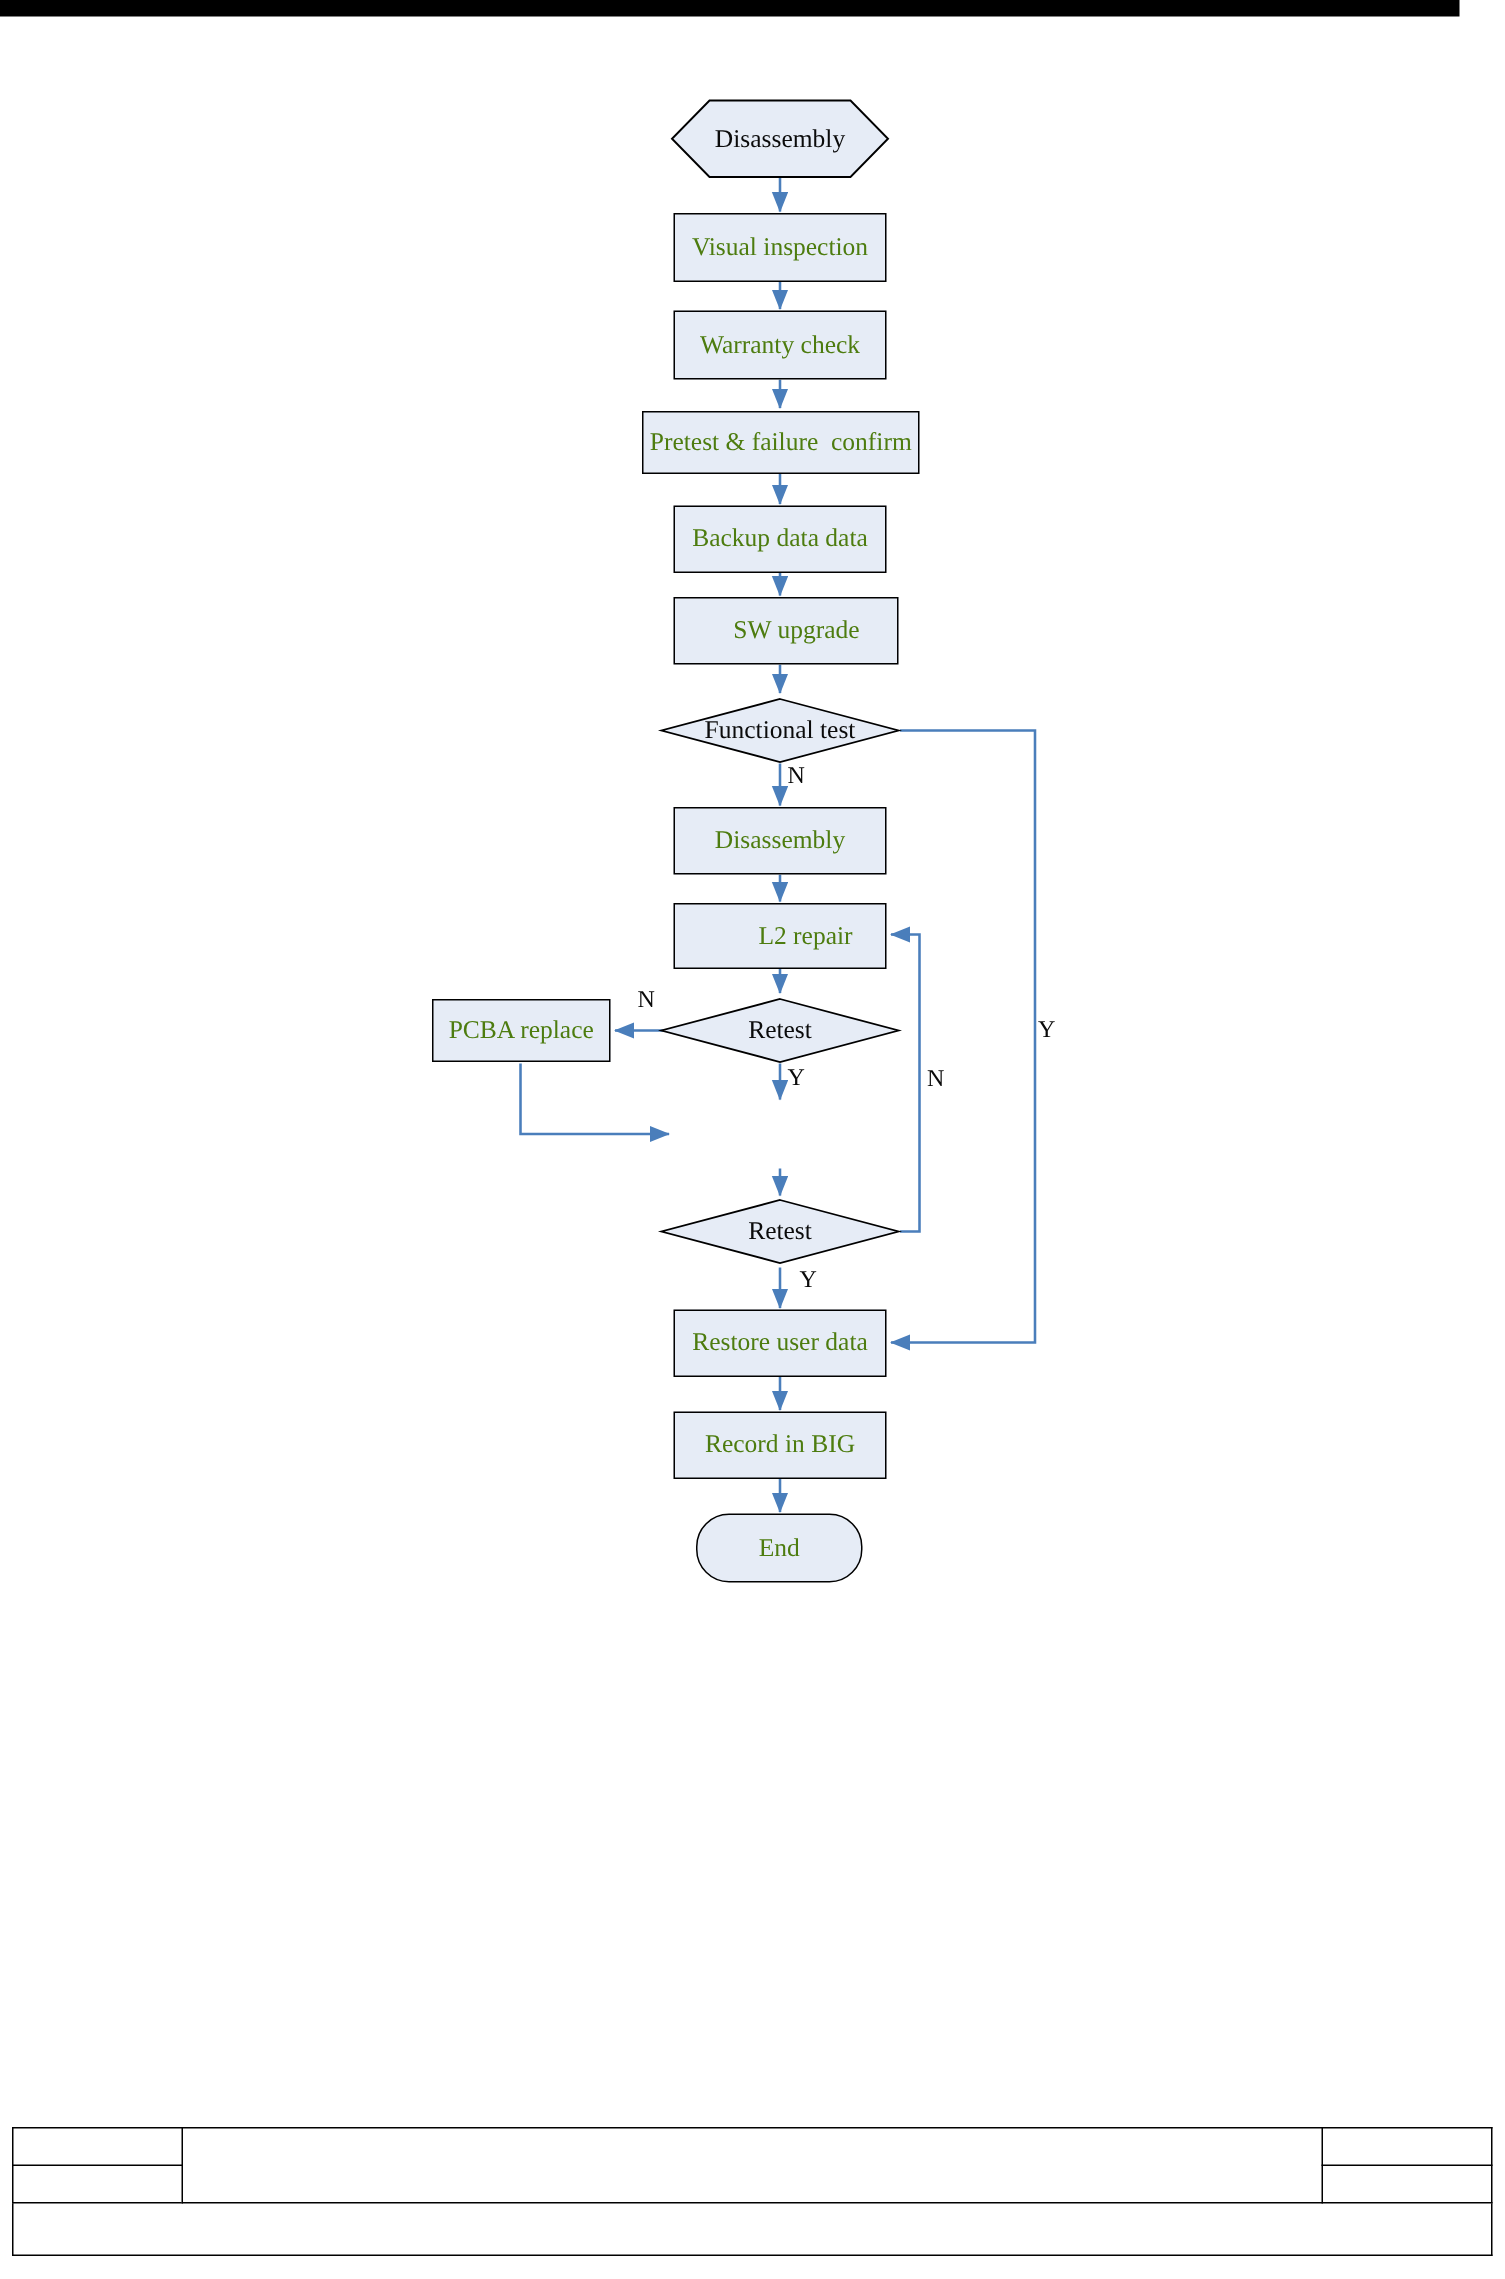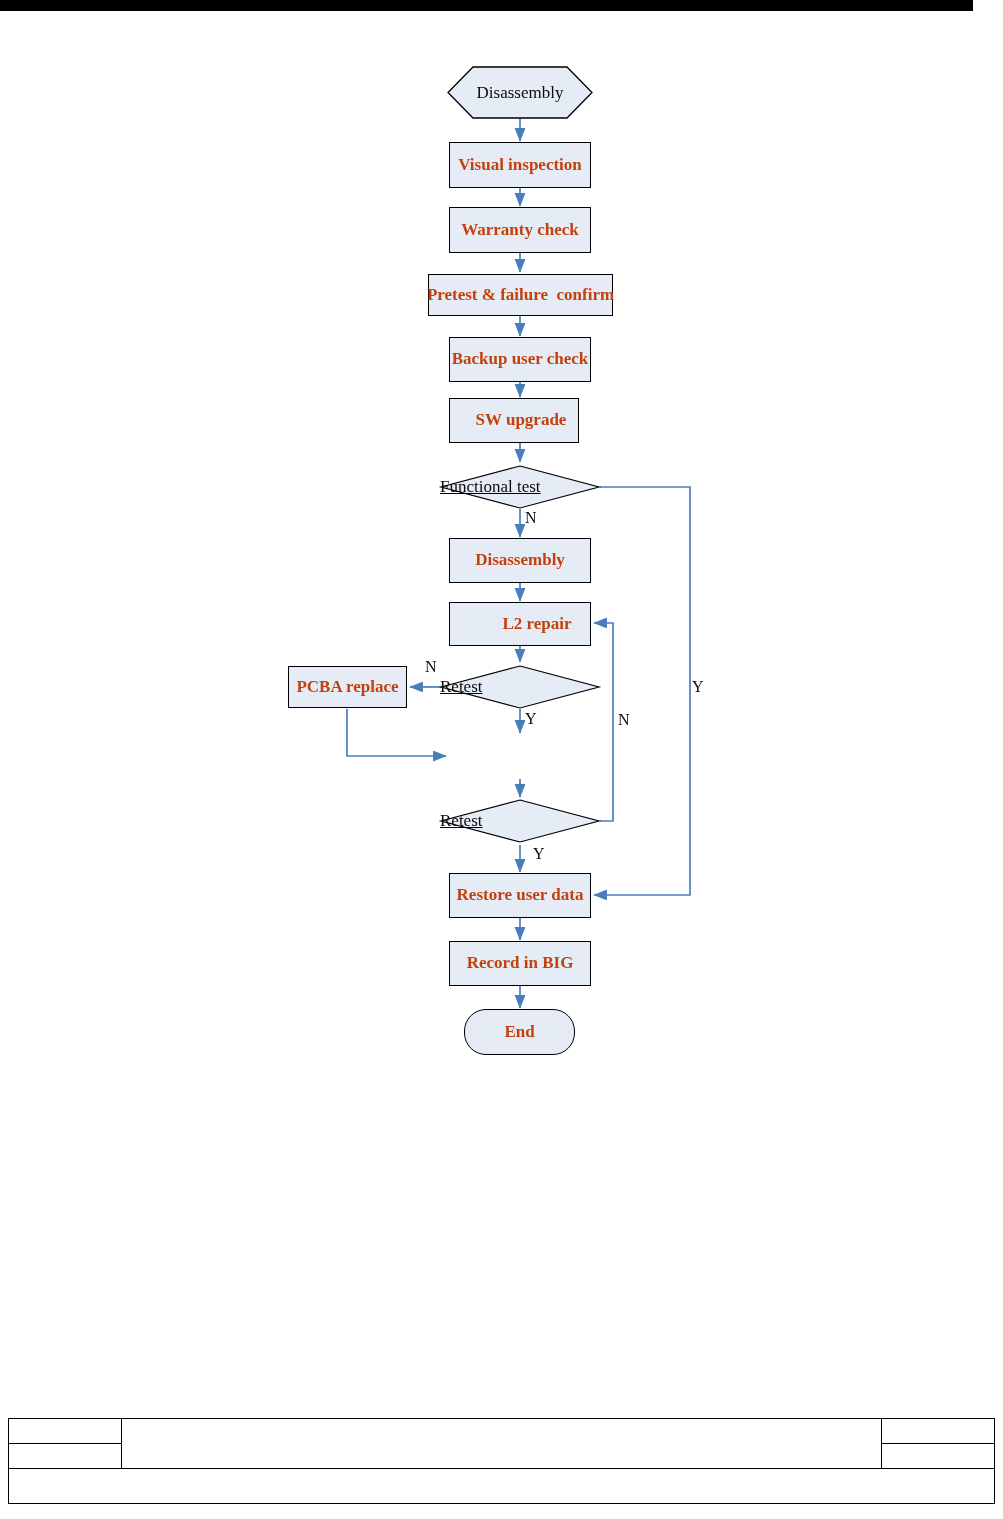--- a/index.html
+++ b/index.html
@@ -39,24 +39,23 @@
   }
   .node {
     position: absolute;
     box-sizing: border-box;
     background: #e6ecf6;
     border: 1.3px solid #000000;
     display: flex;
     align-items: center;
     justify-content: center;
     font-size: 17px;
-    color: #c2410c;
+    color: #4d7c0f;
     line-height: 1.1;
     white-space: pre;
-    font-weight: bold;
   }
   .node.term {
     border-radius: 22px;
   }
   
   .hexwrap {
     position: absolute;
     display: flex;
     align-items: center;
     justify-content: center;
@@ -70,22 +69,21 @@
     position: relative;
     z-index: 2;
     font-size: 17px;
     color: #0b0b0b;
     white-space: nowrap;
   }
   .diawrap {
     position: absolute;
     display: flex;
     align-items: center;
-    justify-content: flex-start;
-    text-decoration: underline;
+    justify-content: center;
   }
   .edge-label {
     position: absolute;
     font-size: 16px;
     color: #0b0b0b;
     line-height: 1;
   }
   #edges {
     position: absolute;
     left: 0; top: 0;
@@ -165,24 +163,24 @@
 
     <div class="node" style="left:449px; top:207px; width:142px; height:46px;">
       <span>Warranty check</span>
     </div>
 
     <div class="node" style="left:428px; top:274px; width:185px; height:42px;justify-content:center;">
       <span>Pretest &amp; failure  confirm</span>
     </div>
 
     <div class="node" style="left:449px; top:337px; width:142px; height:45px;">
-      <span>Backup user check</span>
-    </div>
-
-    <div class="node" style="left:449px; top:398px; width:130px; height:45px;padding-left:14px;">
+      <span>Backup data data</span>
+    </div>
+
+    <div class="node" style="left:449px; top:398px; width:150px; height:45px;padding-left:14px;">
       <span>SW upgrade</span>
     </div>
 
     <div class="diawrap" style="left:440px; top:465px; width:160px; height:44px;">
       <svg width="160" height="44" viewBox="0 0 160 44">
         <polygon points="80,1 159,22 80,43 1,22" fill="#e6ecf6" stroke="#000000" stroke-width="1.2"></polygon>
       </svg>
       <span class="lbl">Functional test</span>
     </div>
 

